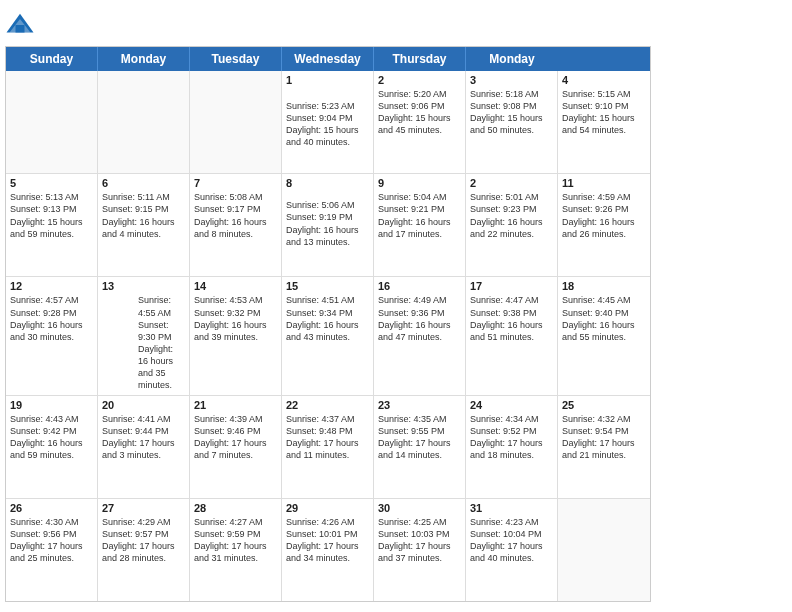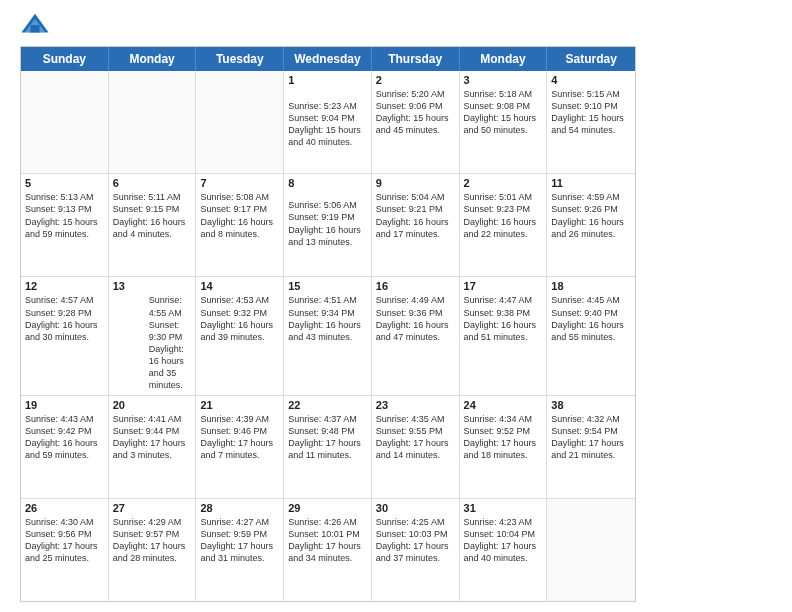--- a/index.html
+++ b/index.html
@@ -6,21 +6,21 @@
     body {
       font-family: Arial, sans-serif;
       background: #fff;
       width: 792px;
       height: 612px;
       overflow: hidden;
     }
     .page {
       width: 656px;
       height: 612px;
-      padding: 10px 20px;
+      padding: 10px 5px;
       display: flex;
       flex-direction: column;
     }
     .header {
       display: flex;
       justify-content: space-between;
       align-items: flex-start;
       margin-bottom: 6px;
     }
     .logo {
@@ -131,21 +131,20 @@
   </div>
 
   <div class="calendar">
     <div class="cal-header-row">
     <div class="cal-header-cell">Sunday</div>
         <div class="cal-header-cell">Monday</div>
         <div class="cal-header-cell">Tuesday</div>
         <div class="cal-header-cell">Wednesday</div>
         <div class="cal-header-cell">Thursday</div>
         <div class="cal-header-cell">Monday</div>
-        <div class="cal-header-cell">Saturday</div>
       </div>
     <div class="cal-body">
     <div class="cal-row">
           <div class="cal-cell empty"></div>
           <div class="cal-cell empty"></div>
           <div class="cal-cell empty"></div>
           <div class="cal-cell">
             <div class="day-num">1</div>
             <div class="day-info" style="white-space: pre-line; margin-top: 12px;">Sunrise: 5:23 AM
 Sunset: 9:04 PM
@@ -313,21 +312,21 @@
 and 14 minutes.</div>
           </div>
           <div class="cal-cell">
             <div class="day-num">24</div>
             <div class="day-info" style="white-space: pre-line;">Sunrise: 4:34 AM
 Sunset: 9:52 PM
 Daylight: 17 hours
 and 18 minutes.</div>
           </div>
           <div class="cal-cell">
-            <div class="day-num">38</div>
+            <div class="day-num">25</div>
             <div class="day-info" style="white-space: pre-line;">Sunrise: 4:32 AM
 Sunset: 9:54 PM
 Daylight: 17 hours
 and 21 minutes.</div>
           </div>
         </div>
         <div class="cal-row">
           <div class="cal-cell">
             <div class="day-num">26</div>
             <div class="day-info" style="white-space: pre-line;">Sunrise: 4:30 AM

